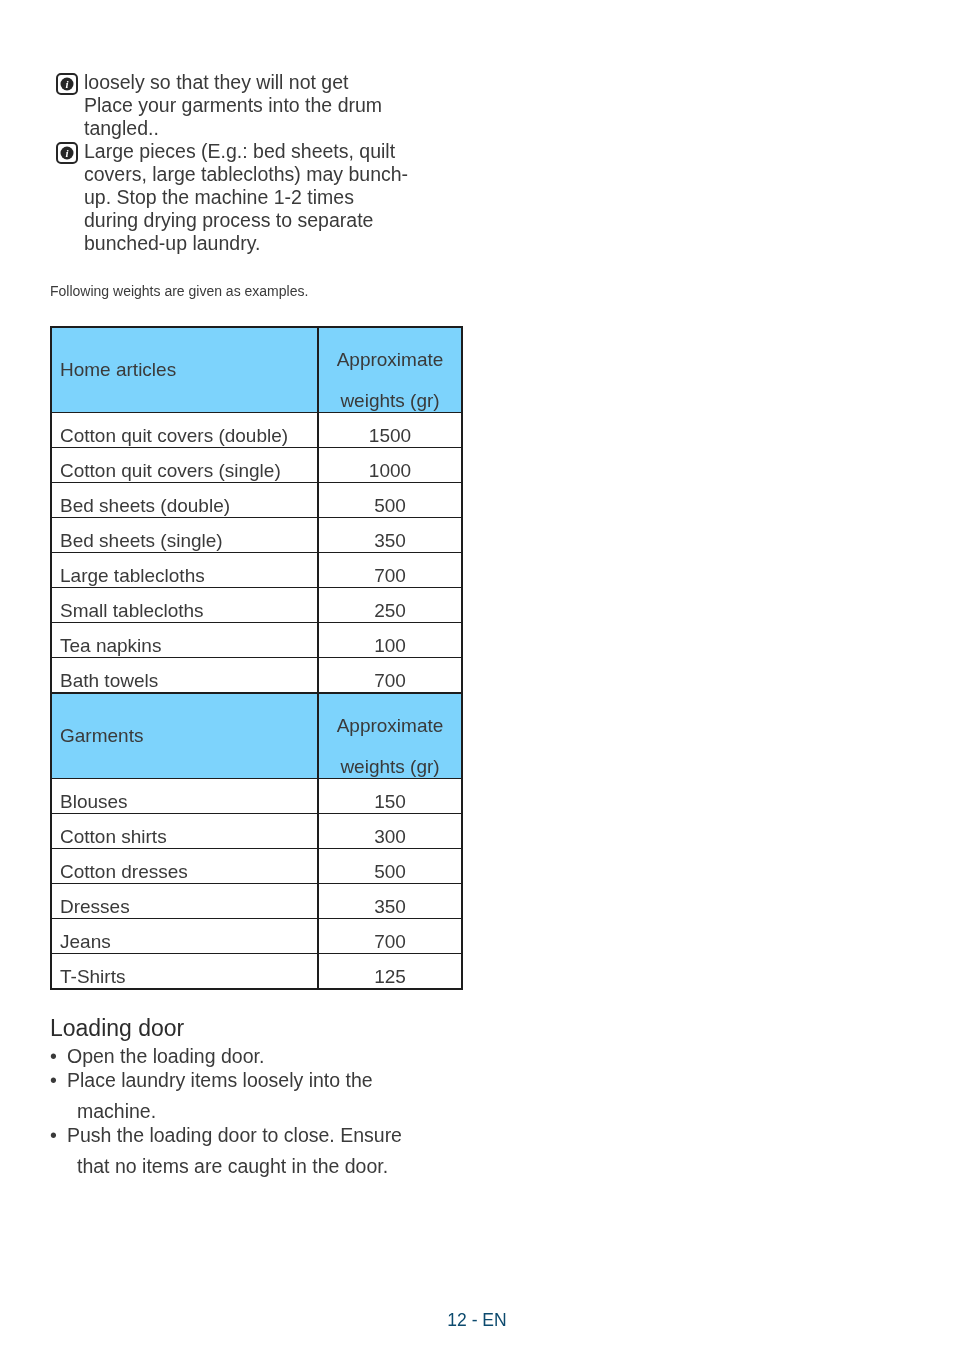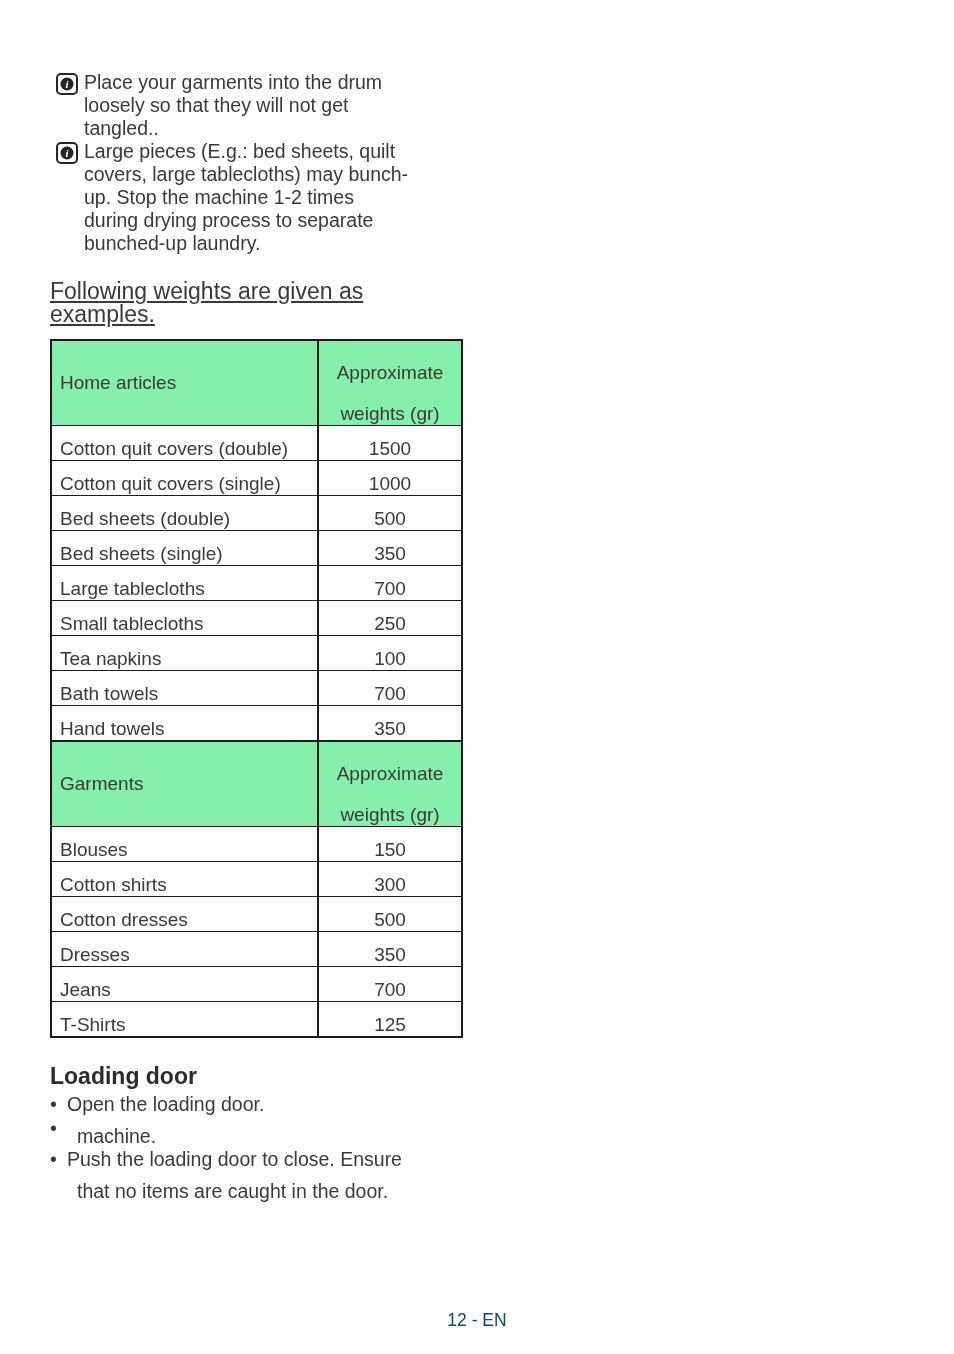--- a/index.html
+++ b/index.html
@@ -19,53 +19,53 @@
     flex: 0 0 auto; width: 22px; height: 22px; margin: 2px 0 0 6px;
     border: 2.5px solid #262626; border-radius: 5px; position: relative; background: #fff;
   }
   .info-disc {
     position: absolute; left: 50%; top: 50%; transform: translate(-50%,-50%);
     width: 13px; height: 13px; border-radius: 50%; background: #262626;
     color: #ffffff; font: italic bold 11px/13px "Liberation Serif", serif; text-align: center;
   }
   .info-text { margin-left: 6px; }
 
-  .intro { margin: 25px 0 13px 0; font-size: 23px; line-height: 23px; text-decoration: underline; }
+  .intro { margin: 25px 0 23px 0; font-size: 14px; line-height: 23px; }
 
   
   table.wtable { border-collapse: collapse; width: 413px; table-layout: fixed; border: 2.5px solid #1d1d1d; }
   .wtable td { border: 1px solid #1d1d1d; font-size: 19px; vertical-align: middle; overflow: hidden; white-space: nowrap; }
   .wtable td.c1 { width: 267px; padding-left: 8px; border-right: 2px solid #1d1d1d; }
   .wtable td.c2 { text-align: center; }
   .wtable tr.data-row td { height: 29px; padding-top: 12px; padding-bottom: 0; }
-  .wtable tr.head-row td { height: 47px; background: #86efac; }
+  .wtable tr.head-row td { height: 47px; background: #7dd3fc; }
   .wtable tr.section-row td { border-top: 2.5px solid #1d1d1d; }
   .head-col2 div { line-height: 21px; margin-top: 20px; }
 
   
-  .loading-title { margin: 25px 0 3px 0; font-size: 23px; font-weight: bold; color: #2c2c2c; }
+  .loading-title { margin: 25px 0 3px 0; font-size: 23px; font-weight: normal; color: #2c2c2c; }
   .bullet { display: flex; font-size: 19.5px; line-height: 23.5px; }
   .bullet-marker { flex: 0 0 auto; width: 17px; }
   .bullet-text .cont { margin-left: 10px; margin-top: 8px; }
 
   .footer { position: absolute; left: 0; top: 1310px; width: 954px; text-align: center; font-size: 17.5px; color: #0c4a6e; }
 </style>
 </head>
 <body>
 
 <div class="page">
   <div class="content">
 
     <div class="info-item">
       <span class="info-icon">
         <span class="info-disc">i</span>
       </span>
       <div class="info-text">
+        <div>loosely so that they will not get</div>
         <div>Place your garments into the drum</div>
-        <div>loosely so that they will not get</div>
         <div>tangled..</div>
       </div>
     </div>
 
     <div class="info-item">
       <span class="info-icon">
         <span class="info-disc">i</span>
       </span>
       <div class="info-text">
         <div>Large pieces (E.g.: bed sheets, quilt</div>
@@ -113,24 +113,20 @@
         <td class="c2">250</td>
       </tr>
       <tr class="data-row">
         <td class="c1">Tea napkins</td>
         <td class="c2">100</td>
       </tr>
       <tr class="data-row">
         <td class="c1">Bath towels</td>
         <td class="c2">700</td>
       </tr>
-      <tr class="data-row">
-        <td class="c1">Hand towels</td>
-        <td class="c2">350</td>
-      </tr>
 
       <tr class="head-row section-row">
         <td class="c1">Garments</td>
         <td class="c2 head-col2">
           <div>Approximate</div>
           <div>weights (gr)</div>
         </td>
       </tr>
       <tr class="data-row">
         <td class="c1">Blouses</td>
@@ -163,20 +159,21 @@
 
     <div class="bullet">
       <span class="bullet-marker">•</span>
       <div class="bullet-text">
         <div>Open the loading door.</div>
       </div>
     </div>
     <div class="bullet">
       <span class="bullet-marker">•</span>
       <div class="bullet-text">
+        <div>Place laundry items loosely into the</div>
         <div class="cont">machine.</div>
       </div>
     </div>
     <div class="bullet">
       <span class="bullet-marker">•</span>
       <div class="bullet-text">
         <div>Push the loading door to close. Ensure</div>
         <div class="cont">that no items are caught in the door.</div>
       </div>
     </div>

